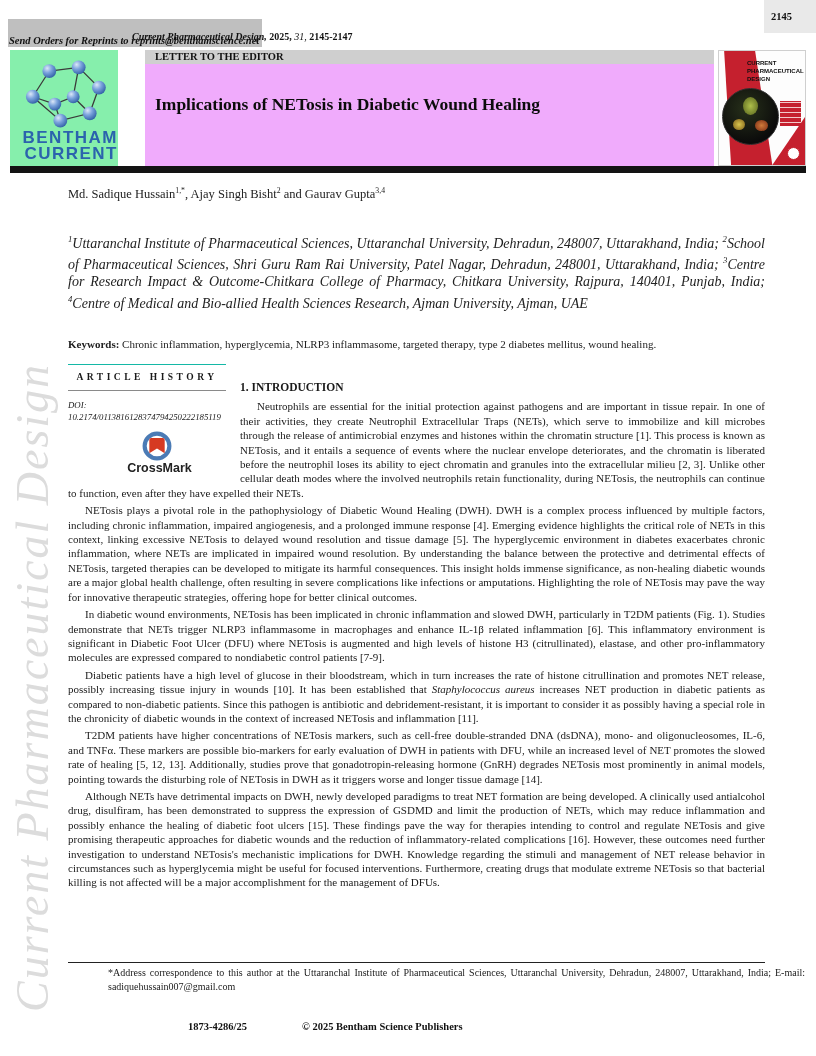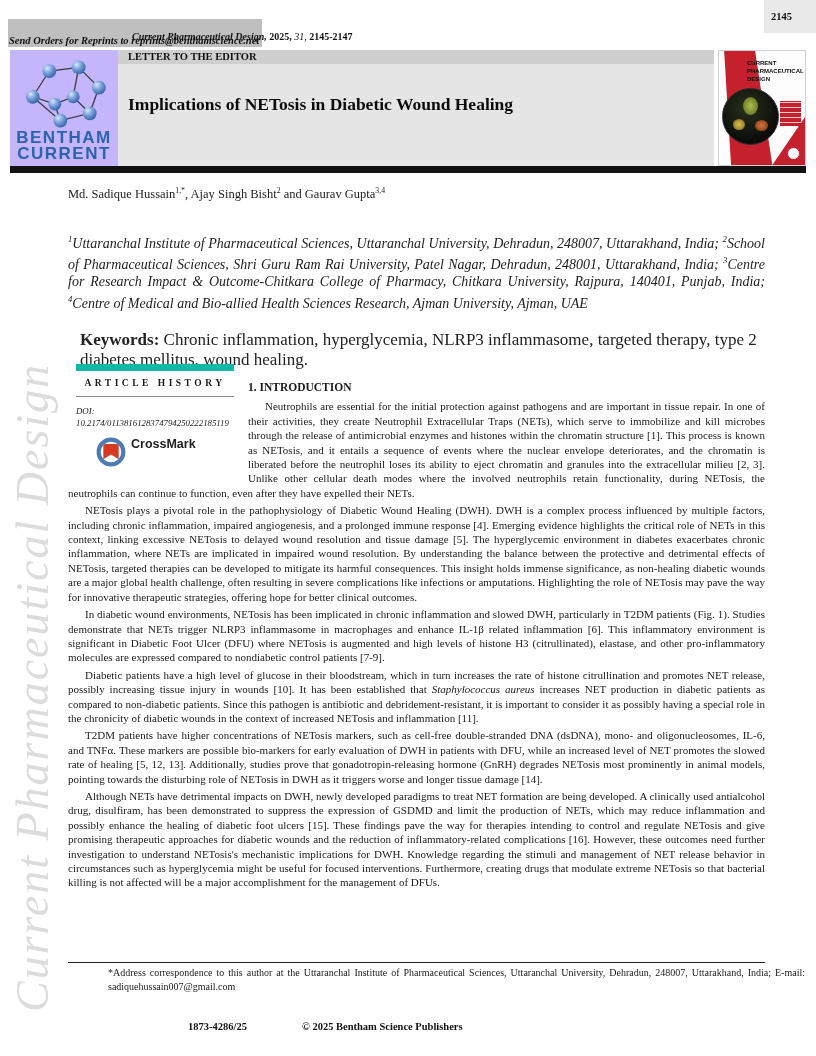--- a/index.html
+++ b/index.html
@@ -25,32 +25,32 @@
   }
   .citation .jname{font-weight:bold;font-style:italic;}
   .citation .jyear{font-weight:bold;}
   .citation .jvol{font-style:italic;}
   .citation .jpages{font-weight:bold;}
   
   .banner{
     position:absolute;top:50px;left:10px;width:796px;height:116px;
     display:flex;align-items:stretch;
   }
-  .logo-col{width:108px;background:#c4b5fd;text-align:center;}
+  .logo-col{width:108px;background:#86efac;text-align:right;}
   .logo-col svg{display:block;margin:10px auto 0;}
   .pubname{
     font-family:"Liberation Sans",sans-serif;font-weight:bold;font-size:17px;
     line-height:0.92;letter-spacing:1.5px;color:#2b63ad;margin-top:2px;
   }
-  .mid-col{flex:1;display:flex;flex-direction:column;min-width:0;}
+  .mid-col{flex:1;display:flex;flex-direction:column;min-width:0;margin-left:27px;}
   .type-bar{
     height:13px;background:#cfcfcf;font:bold 10.5px "Liberation Serif",serif;
     padding:1px 0 0 10px;color:#111;
   }
-  .title-area{flex:1;background:#e5e5e5;}
+  .title-area{flex:1;background:#f0abfc;}
   .page-title{
     font:bold 17.5px "Liberation Serif",serif;color:#0c0c0c;
     margin:30px 0 0 10px;
   }
   
   .cover{
     position:relative;width:88px;margin-left:4px;background:#fdfdfd;
     border:1px solid #cfcfcf;overflow:hidden;box-sizing:border-box;
   }
   .cover .ribbon{
@@ -90,40 +90,40 @@
   .authors{
     position:absolute;top:186px;left:68px;width:697px;font-size:12.5px;color:#222;
   }
   .authors sup{font-size:62%;}
   .affiliations{
     position:absolute;top:231px;left:68px;width:697px;
     font-style:italic;font-size:14px;line-height:17.4px;text-align:justify;color:#222;
   }
   .affiliations sup{font-size:62%;font-style:italic;}
   .keywords{
-    position:absolute;top:330px;left:68px;width:697px;font-size:17px;color:#222;margin-left:12px;
+    position:absolute;top:338px;left:68px;width:697px;font-size:11px;color:#222;
   }
   .keywords .kw-label{font-weight:bold;}
   .main{
     position:absolute;top:360px;left:68px;width:697px;
     font-size:11px;line-height:14.4px;text-align:justify;color:#1a1a1a;
   }
   
   .art-history{
-    float:left;width:158px;margin:4px 14px 6px 8px;
-    border-top:7px solid #14b8a6;padding-top:7px;text-align:left;
+    float:left;width:158px;margin:4px 14px 6px 0;
+    border-top:1px solid #14b8a6;padding-top:7px;text-align:left;
   }
   .ah-heading{
     font-weight:bold;font-size:9.5px;letter-spacing:3.5px;text-align:center;
     line-height:11px;
   }
   .ah-rule{border-top:1px solid #8a8a8a;margin:7px 0 6px;}
   .ah-dates{font-size:8.8px;line-height:12.5px;}
   .ah-doi{font-size:8.8px;line-height:11.5px;font-style:italic;margin-top:9px;word-break:break-all;}
-  .crossmark{display:flex;margin:8px 0 0 20px;cursor:pointer;}
+  .crossmark{display:flex;align-items:center;margin:8px 0 0 20px;cursor:pointer;flex-direction:column;}
   .crossmark svg{flex:0 0 auto;}
   .crossmark .cm-label{
     font:bold 12.5px "Liberation Sans",sans-serif;color:#222;margin-left:5px;
   }
   .intro-heading{font-weight:bold;font-size:11.5px;margin:20px 0 5px;text-align:left;}
   .main p{margin:0 0 3px;text-indent:17px;}
   .ital{font-style:italic;}
   
   .footnote-rule{position:absolute;top:962px;left:68px;width:697px;border-top:1.6px solid #222;}
   .footnote{

